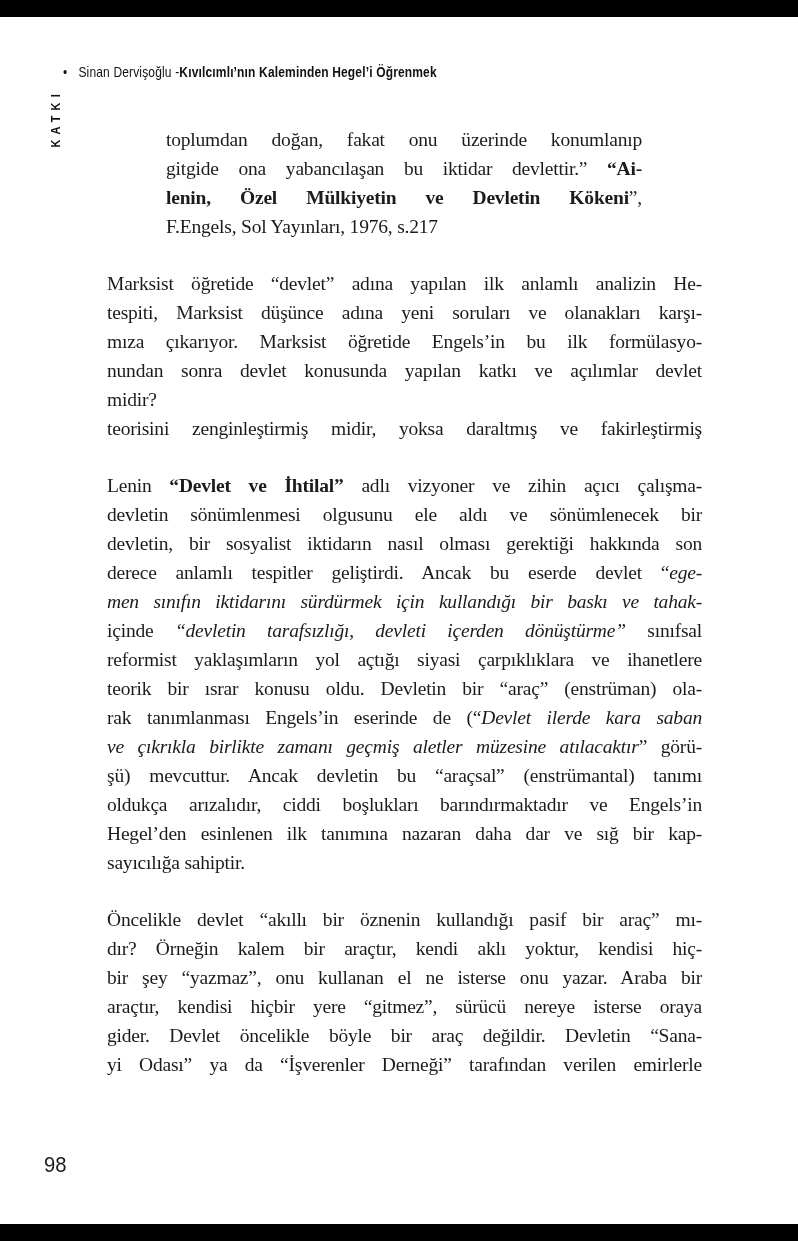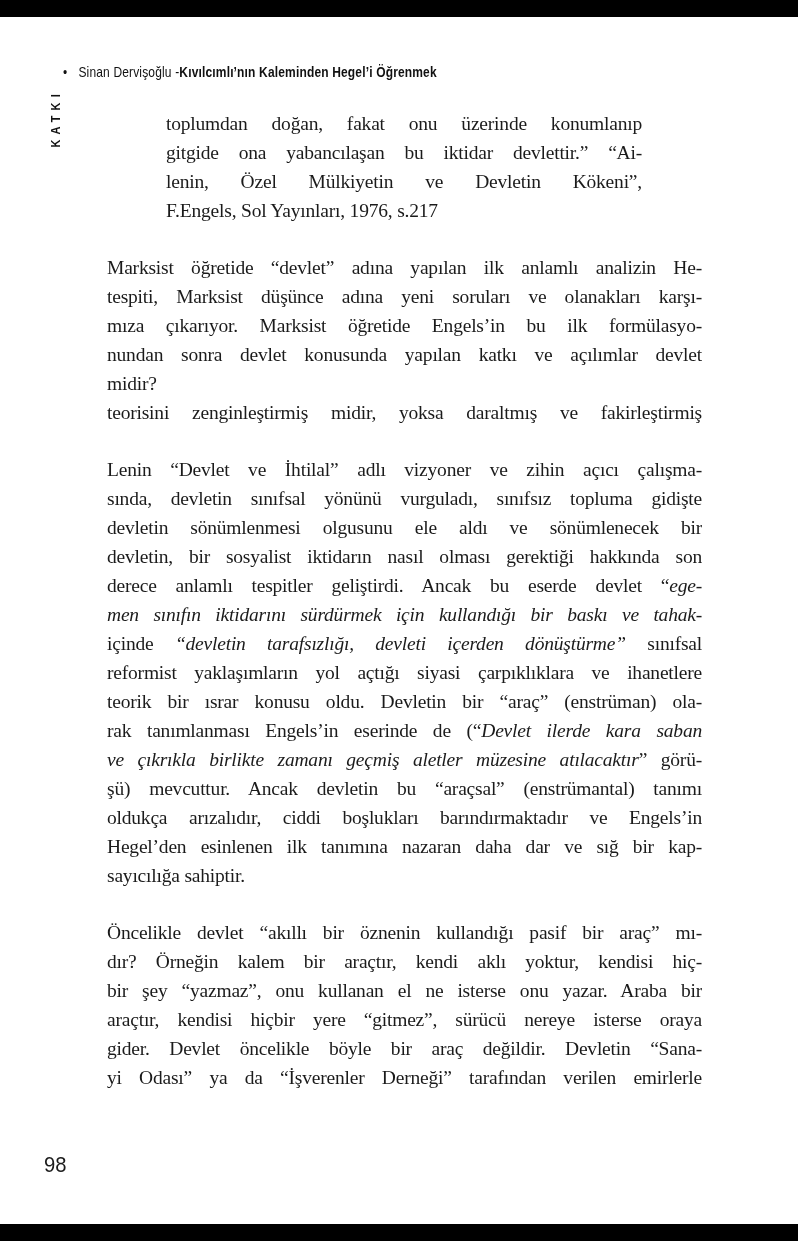--- a/index.html
+++ b/index.html
@@ -24,32 +24,32 @@
 
   .spine-label {
     position:absolute; left:48px; top:84px;
     font-family:"Liberation Sans", sans-serif; font-weight:700; font-size:13px;
     color:#111; letter-spacing:6px;
     writing-mode:vertical-rl; transform:rotate(180deg) scaleY(0.85);
     transform-origin:center;
   }
 
   .text-col {
-    position:absolute; left:107px; top:109px; width:595px;
+    position:absolute; left:107px; top:125px; width:595px;
     font-size:19.5px; letter-spacing:-0.2px; line-height:29px;
   }
   .block { margin:0; }
   .block + .block { margin-top:28px; }
   .block.quote { margin-left:59px; width:476px; }
   .line {
     height:29px; line-height:29px; overflow:hidden;
     text-align:justify; text-align-last:justify;
   }
   .line.final { text-align-last:left; }
-  .s-b { font-weight:normal; }
+  .s-b { font-weight:bold; }
   .s-i { font-style:italic; }
 
   .folio {
     position:absolute; left:44px; top:1152px;
     font-family:"Liberation Sans", sans-serif; font-size:22px; color:#1b1b1b;
     transform:scaleX(0.92); transform-origin:0 50%;
   }
 </style>
 </head>
 <body>
@@ -75,21 +75,20 @@
       <div class="block para">
         <div class="line"><span class="s-n">Marksist öğretide “devlet” adına yapılan ilk anlamlı analizin He-</span></div>
         <div class="line"><span class="s-n">tespiti, Marksist düşünce adına yeni soruları ve olanakları karşı-</span></div>
         <div class="line"><span class="s-n">mıza çıkarıyor. Marksist öğretide Engels’in bu ilk formülasyo-</span></div>
         <div class="line"><span class="s-n">nundan sonra devlet konusunda yapılan katkı ve açılımlar devlet</span></div>
         <div class="line final"><span class="s-n">midir?</span></div>
         <div class="line"><span class="s-n">teorisini zenginleştirmiş midir, yoksa daraltmış ve fakirleştirmiş</span></div>
       </div>
       <div class="block para">
         <div class="line"><span class="s-n">Lenin </span><span class="s-b">“Devlet ve İhtilal”</span><span class="s-n"> adlı vizyoner ve zihin açıcı çalışma-</span></div>
-        <div class="line"><span class="s-n">sında, devletin sınıfsal yönünü vurguladı, sınıfsız topluma gidişte</span></div>
         <div class="line"><span class="s-n">devletin sönümlenmesi olgusunu ele aldı ve sönümlenecek bir</span></div>
         <div class="line"><span class="s-n">devletin, bir sosyalist iktidarın nasıl olması gerektiği hakkında son</span></div>
         <div class="line"><span class="s-n">derece anlamlı tespitler geliştirdi. Ancak bu eserde devlet “</span><span class="s-i">ege-</span></div>
         <div class="line"><span class="s-i">men sınıfın iktidarını sürdürmek için kullandığı bir baskı ve tahak-</span></div>
         <div class="line"><span class="s-n">içinde </span><span class="s-i">“devletin tarafsızlığı, devleti içerden dönüştürme”</span><span class="s-n"> sınıfsal</span></div>
         <div class="line"><span class="s-n">reformist yaklaşımların yol açtığı siyasi çarpıklıklara ve ihanetlere</span></div>
         <div class="line"><span class="s-n">teorik bir ısrar konusu oldu. Devletin bir “araç” (enstrüman) ola-</span></div>
         <div class="line"><span class="s-n">rak tanımlanması Engels’in eserinde de (“</span><span class="s-i">Devlet ilerde kara saban</span></div>
         <div class="line"><span class="s-i">ve çıkrıkla birlikte zamanı geçmiş aletler müzesine atılacaktır</span><span class="s-n">” görü-</span></div>
         <div class="line"><span class="s-n">şü) mevcuttur. Ancak devletin bu “araçsal” (enstrümantal) tanımı</span></div>

